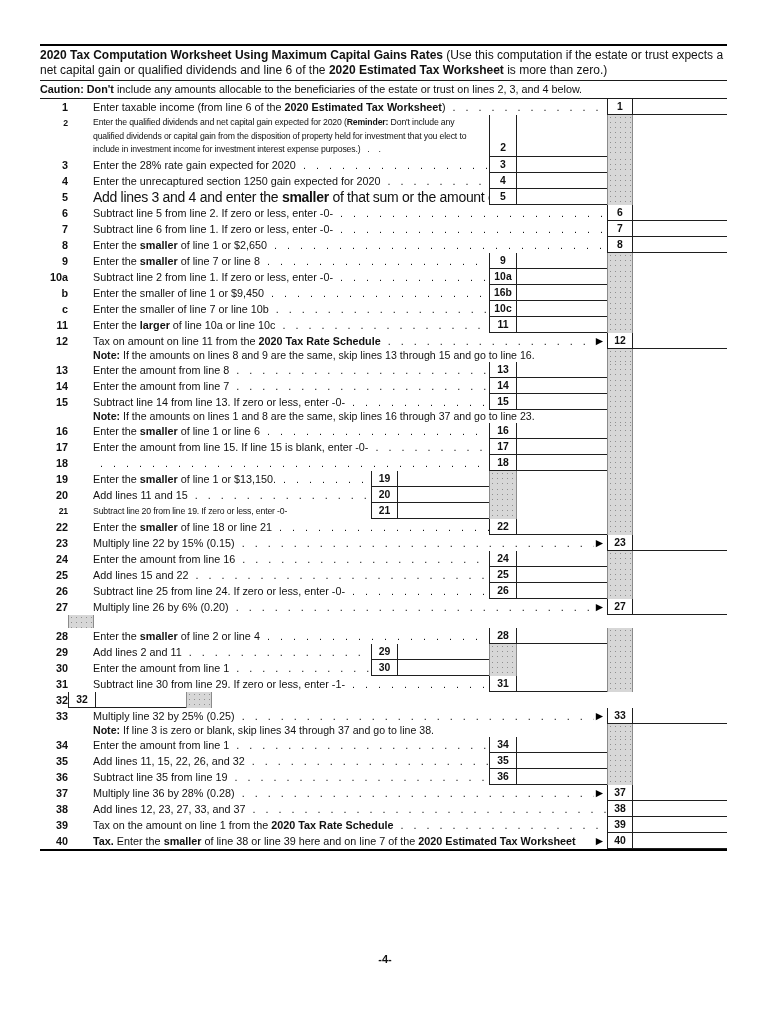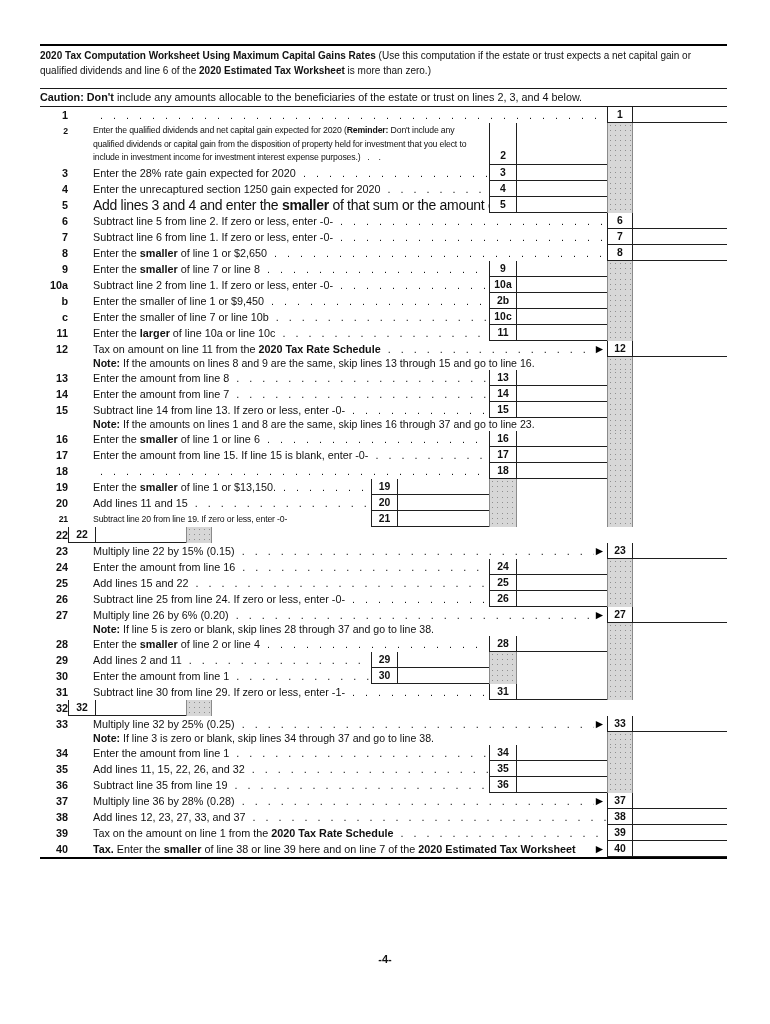--- a/index.html
+++ b/index.html
@@ -1,21 +1,21 @@
 <!DOCTYPE html>
 <html><head>
 <meta charset="utf-8">
 <style>
   html,body{margin:0;padding:0;background:#888;}
   .page{
     position:relative;width:770px;height:1024px;background:#ffffff;margin:0 auto;
     font-family:"Liberation Sans","DejaVu Sans",sans-serif;color:#111;overflow:hidden;
   }
   .sheet{position:absolute;left:40px;top:44px;width:687px;border-top:2.5px solid #000;}
-  .title{font-size:10px;line-height:15px;padding:2px 0 10px;border-bottom:1.4px solid #1a1a1a;color:#111;}
+  .title{font-size:12px;line-height:15px;padding:2px 0 2px;border-bottom:1.4px solid #1a1a1a;color:#111;}
   .caution{font-size:10.8px;line-height:14px;padding:1px 0 2px;border-bottom:1.4px solid #1a1a1a;color:#111;}
   b,.b{font-weight:700;}
   .rows{border-bottom:2.5px solid #000;}
   .row{display:flex;height:16px;font-size:10.8px;line-height:16px;align-items:stretch;}
   .row.tall{height:42px;}
   .row.noterow{height:13px;line-height:13px;font-size:10.6px;}
   .lbl{width:28px;flex:none;text-align:right;font-weight:700;}
   .txt{flex:1;min-width:0;display:flex;padding-left:25px;overflow:hidden;}
   .tsegs{white-space:nowrap;flex:0 1 auto;min-width:0;overflow:hidden;}
   .tall .txt{display:block;line-height:13.5px;padding-top:1px;padding-right:2px;}
@@ -42,20 +42,21 @@
 <body>
 
 <div class="page">
   <div class="sheet">
     <div class="title"><b>2020 Tax Computation Worksheet Using Maximum Capital Gains Rates</b><span> (Use this computation if the estate or trust expects a net capital gain or qualified dividends and line 6 of the </span><b>2020 Estimated Tax Worksheet</b><span> is more than zero.)</span></div>
     <div class="caution"><b>Caution: Don't</b><span> include any amounts allocable to the beneficiaries of the estate or trust on lines 2, 3, and 4 below.</span></div>
     <div class="rows" id="rows">
         <div class="row">
           <div class="lbl">1</div>
           <div class="txt">
+            <span class="tsegs"><span>Enter taxable income (from line 6 of the </span><b>2020 Estimated Tax Worksheet</b><span>)</span></span>
             <span class="dots"></span>
           </div>
           <div class="cell num numbox" style="width: 26px;"><span>1</span></div>
           <div class="cell amt" style="width: 94px;"></div>
         </div>
         <div class="row tall cond">
           <div class="lbl">2</div>
           <div class="txt"><span class="tsegs"><span>Enter the qualified dividends and net capital gain expected for 2020 (</span><b>Reminder:</b><span> Don't include any qualified dividends or capital gain from the disposition of property held for investment that you elect to include in investment income for investment interest expense purposes.)&nbsp;&nbsp; .&nbsp;&nbsp;&nbsp; .</span></span></div>
           <div class="cell num numbox" style="width: 28px;">
             <span>2</span>
@@ -144,21 +145,21 @@
           <div class="cell amt" style="width: 90px;"></div>
           <div class="cell strip" style="width: 26px;"></div>
           <div class="cell blank" style="width: 94px;"></div>
         </div>
         <div class="row">
           <div class="lbl">b</div>
           <div class="txt">
             <span class="tsegs"><span>Enter the smaller of line 1 or $9,450</span></span>
             <span class="dots"></span>
           </div>
-          <div class="cell num numbox" style="width: 28px;"><span>2b</span></div>
+          <div class="cell num numbox" style="width: 28px;"><span>16b</span></div>
           <div class="cell amt" style="width: 90px;"></div>
           <div class="cell strip" style="width: 26px;"></div>
           <div class="cell blank" style="width: 94px;"></div>
         </div>
         <div class="row">
           <div class="lbl">c</div>
           <div class="txt">
             <span class="tsegs"><span>Enter the smaller of line 7 or line 10b</span></span>
             <span class="dots"></span>
           </div>
@@ -302,20 +303,24 @@
           </div>
           <div class="cell num numbox" style="width: 27px;"><span>21</span></div>
           <div class="cell amt" style="width: 91px;"></div>
           <div class="cell strip" style="width: 28px;"></div>
           <div class="cell blank" style="width: 90px;"></div>
           <div class="cell strip" style="width: 26px;"></div>
           <div class="cell blank" style="width: 94px;"></div>
         </div>
         <div class="row">
           <div class="lbl">22</div>
+          <div class="txt">
+            <span class="tsegs"><span>Enter the </span><b>smaller</b><span> of line 18 or line 21</span></span>
+            <span class="dots"></span>
+          </div>
           <div class="cell num numbox" style="width: 28px;"><span>22</span></div>
           <div class="cell amt" style="width: 90px;"></div>
           <div class="cell strip" style="width: 26px;"></div>
           <div class="cell blank" style="width: 94px;"></div>
         </div>
         <div class="row">
           <div class="lbl">23</div>
           <div class="txt">
             <span class="tsegs"><span>Multiply line 22 by 15% (0.15)</span></span>
             <span class="dots"></span>
@@ -362,23 +367,20 @@
           <div class="txt">
             <span class="tsegs"><span>Multiply line 26 by 6% (0.20)</span></span>
             <span class="dots"></span>
             <span class="arrowglyph">▶</span>
           </div>
           <div class="cell num numbox" style="width: 26px;"><span>27</span></div>
           <div class="cell amt" style="width: 94px;"></div>
         </div>
         <div class="row noterow">
           <div class="lbl"></div>
-          <div class="txt">
-            <span class="tsegs"><b>Note:</b><span> If line 5 is zero or blank, skip lines 28 through 37 and go to line 38.</span></span>
-          </div>
           <div class="cell strip" style="width: 26px;"></div>
           <div class="cell blank" style="width: 94px;"></div>
         </div>
         <div class="row">
           <div class="lbl">28</div>
           <div class="txt">
             <span class="tsegs"><span>Enter the </span><b>smaller</b><span> of line 2 or line 4</span></span>
             <span class="dots"></span>
           </div>
           <div class="cell num numbox" style="width: 28px;"><span>28</span></div>

